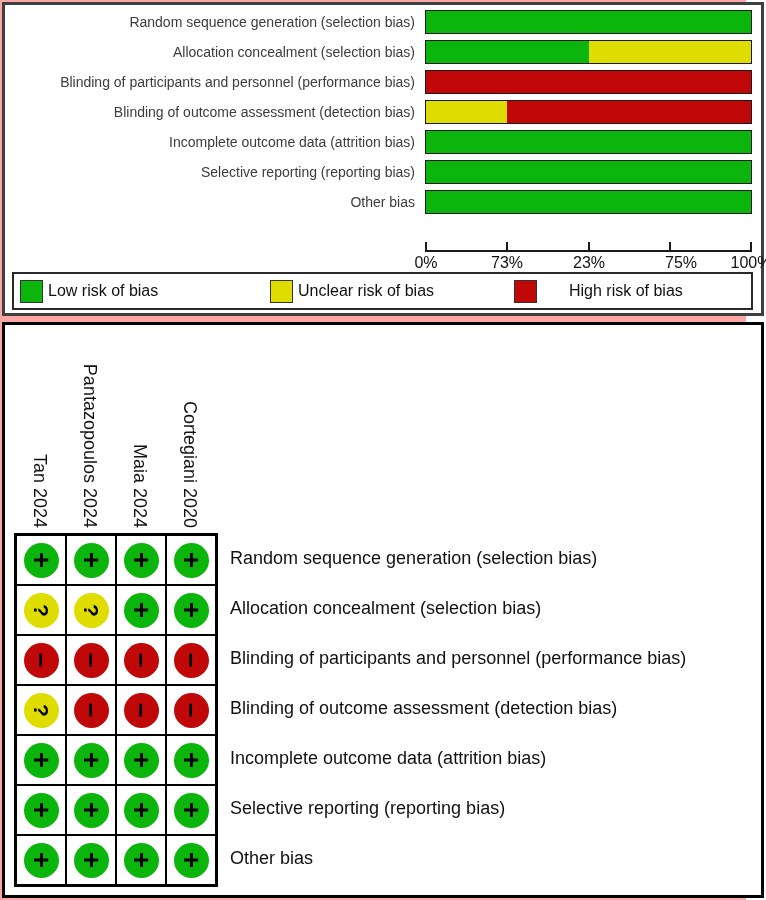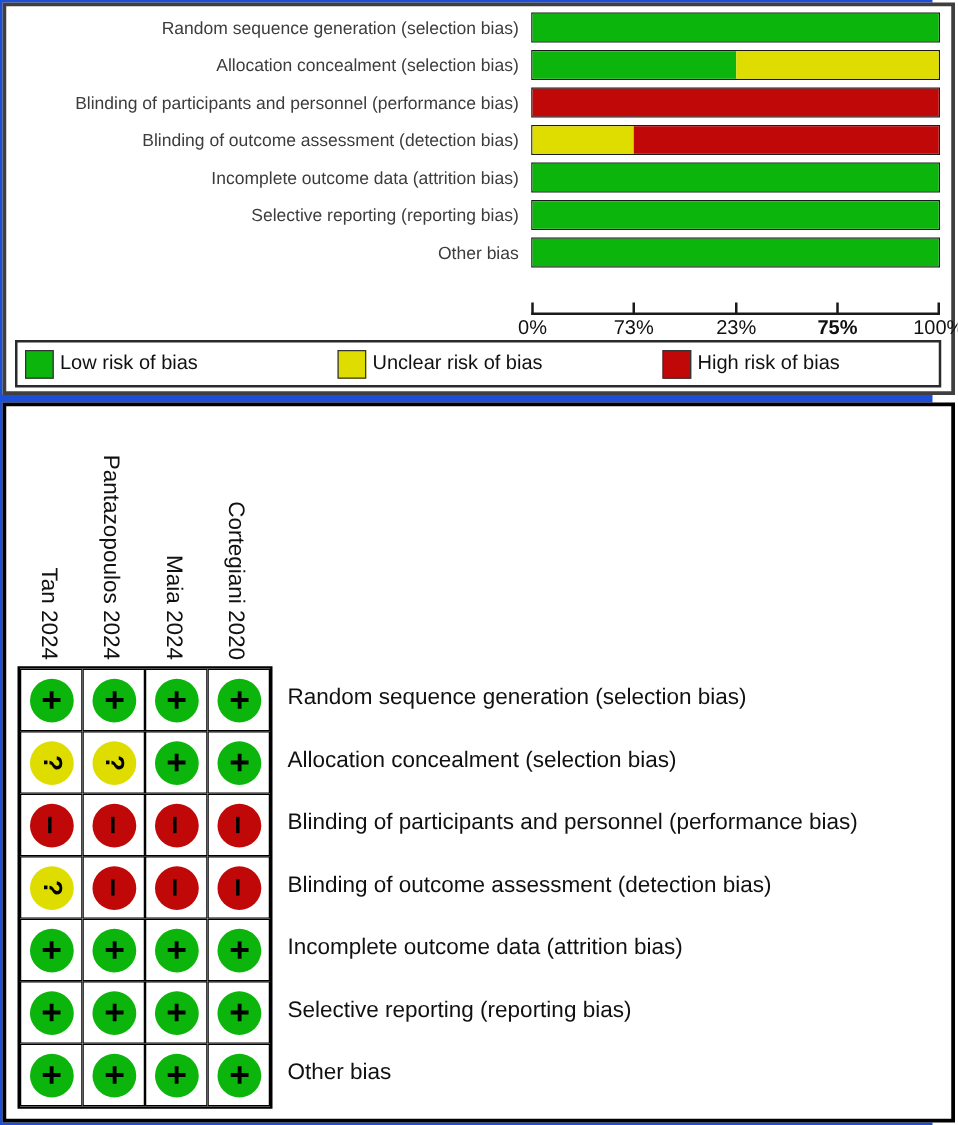--- a/index.html
+++ b/index.html
@@ -1,18 +1,18 @@
 <!DOCTYPE html>
 <html><head>
 <meta charset="utf-8">
 <style>
   * { margin:0; padding:0; box-sizing:border-box; }
   html,body { width:766px; height:900px; background:#fff;
     font-family:"Liberation Sans","DejaVu Sans",sans-serif; }
-  .page { position:relative; width:746px; height:900px; background:#1d4ed8; }
+  .page { position:relative; width:746px; height:900px; background:#fca5a5; }
 
   
   .panel-top { position:absolute; left:2px; top:2px; width:762px; height:314px;
     border:3px solid #3f3f3f; background:#fff; }
   .chart-row { position:absolute; left:0; height:24px; width:100%; }
   .chart-row .cat-label { position:absolute; left:0; top:0; width:410px; height:24px;
     display:flex; align-items:center; justify-content:flex-end;
     font-size:14px; color:#3c3c3c; white-space:nowrap; }
   .chart-row .bar { position:absolute; left:420px; top:0; width:327px; height:24px;
     border:1px solid #1a1a1a; display:flex; }
@@ -105,35 +105,35 @@
 
     <div class="axis" id="axis">
       <div class="axis-line"></div>
     <div class="axis-tick" style="left: 0px;"></div>
         <div class="axis-tick-label" style="left: 1px;">0%</div>
         <div class="axis-tick" style="left: 81px;"></div>
         <div class="axis-tick-label" style="left: 82px;">73%</div>
         <div class="axis-tick" style="left: 163px;"></div>
         <div class="axis-tick-label" style="left: 164px;">23%</div>
         <div class="axis-tick" style="left: 244px;"></div>
-        <div class="axis-tick-label" style="left: 245px; font-weight: bold;">75%</div>
+        <div class="axis-tick-label" style="left: 256px;">75%</div>
         <div class="axis-tick" style="left: 325px;"></div>
         <div class="axis-tick-label" style="left: 326px;">100%</div>
       </div>
 
     <div class="legend-box" id="legend-box">
         <div class="legend-item" style="left: 6px;">
           <div class="legend-swatch" style="background: rgb(12, 181, 12);"></div>
           <div class="legend-label">Low risk of bias</div>
         </div>
         <div class="legend-item" style="left: 256px;">
           <div class="legend-swatch" style="background: rgb(223, 221, 0);"></div>
           <div class="legend-label">Unclear risk of bias</div>
         </div>
-        <div class="legend-item" style="left: 516px;">
+        <div class="legend-item" style="left: 500px; gap: 27px;">
           <div class="legend-swatch" style="background: rgb(192, 8, 8);"></div>
           <div class="legend-label">High risk of bias</div>
         </div>
       </div>
   </div>
 
   <div class="panel-bottom">
     <div id="study-names">
         <div class="study-name" style="left: 34px; top: 203px;">Tan 2024</div>
         <div class="study-name" style="left: 84px; top: 203px;">Pantazopoulos 2024</div>

